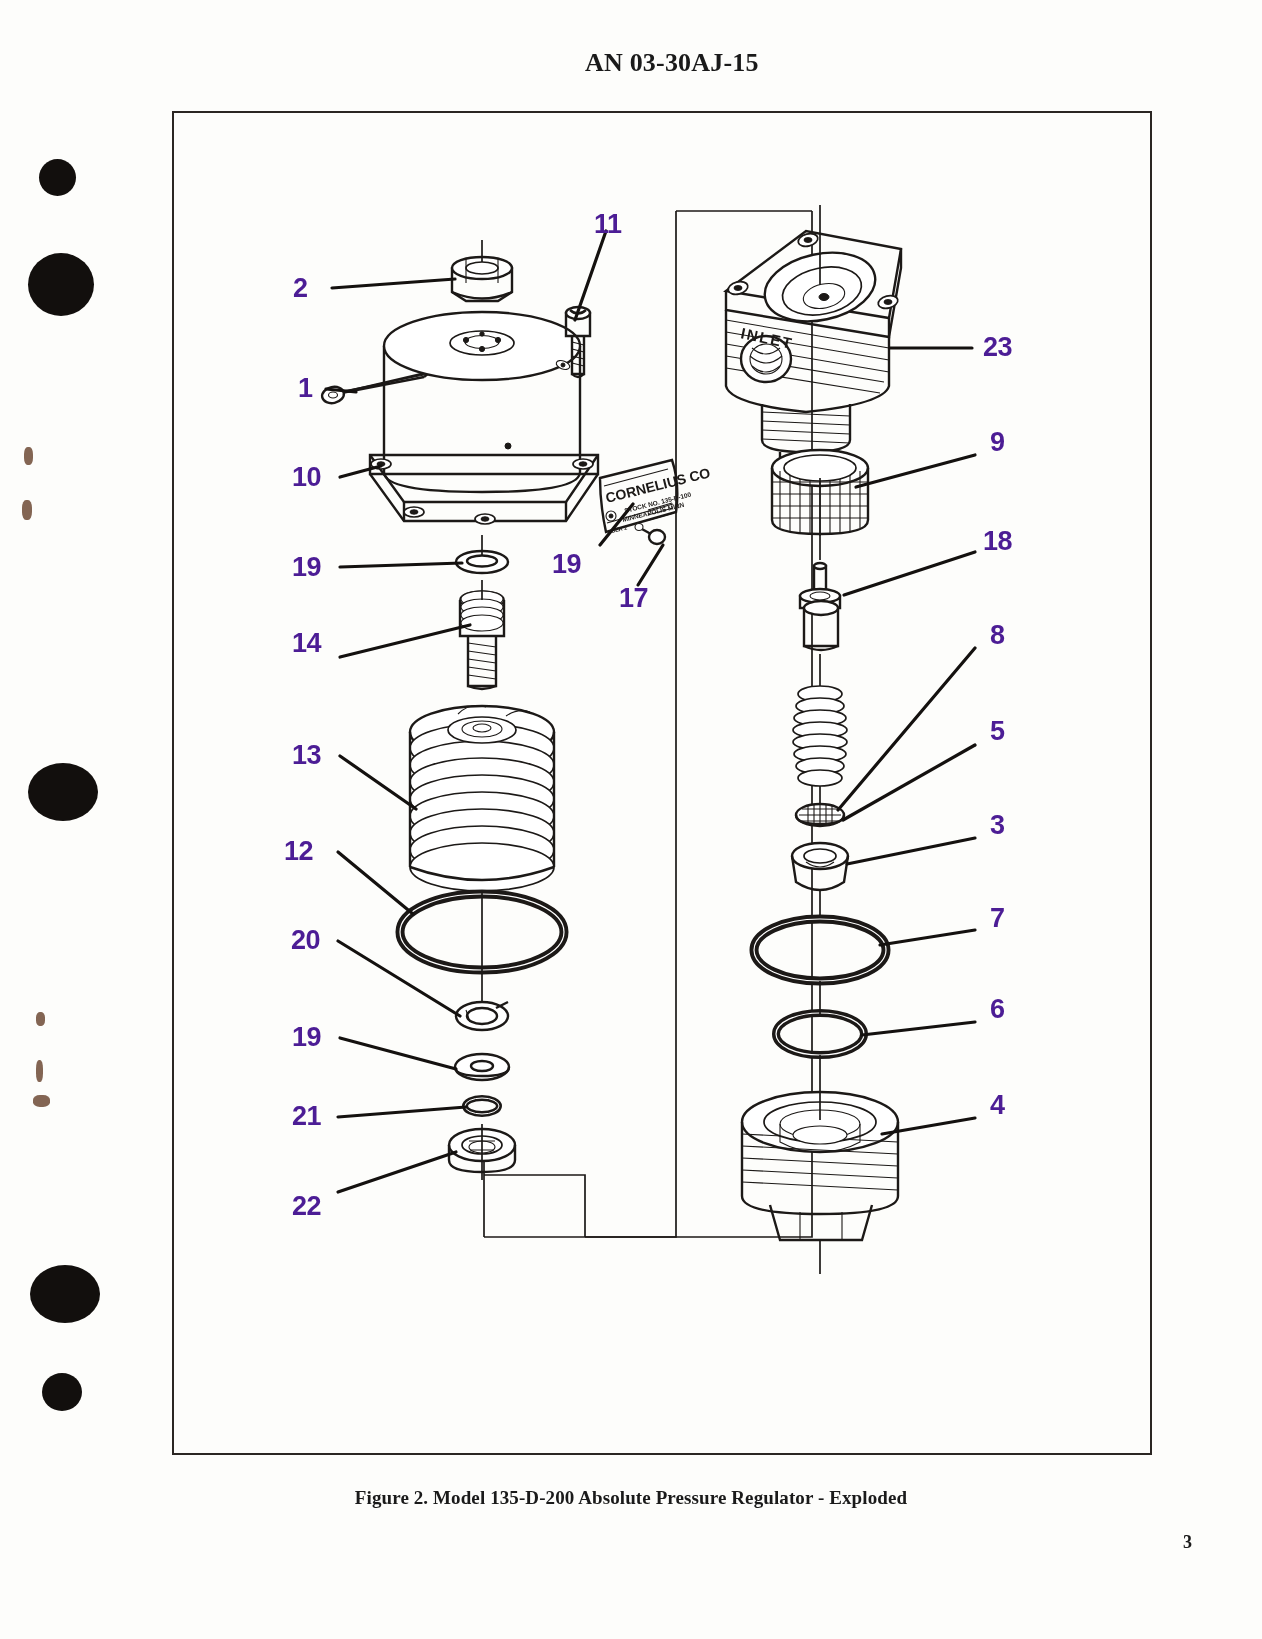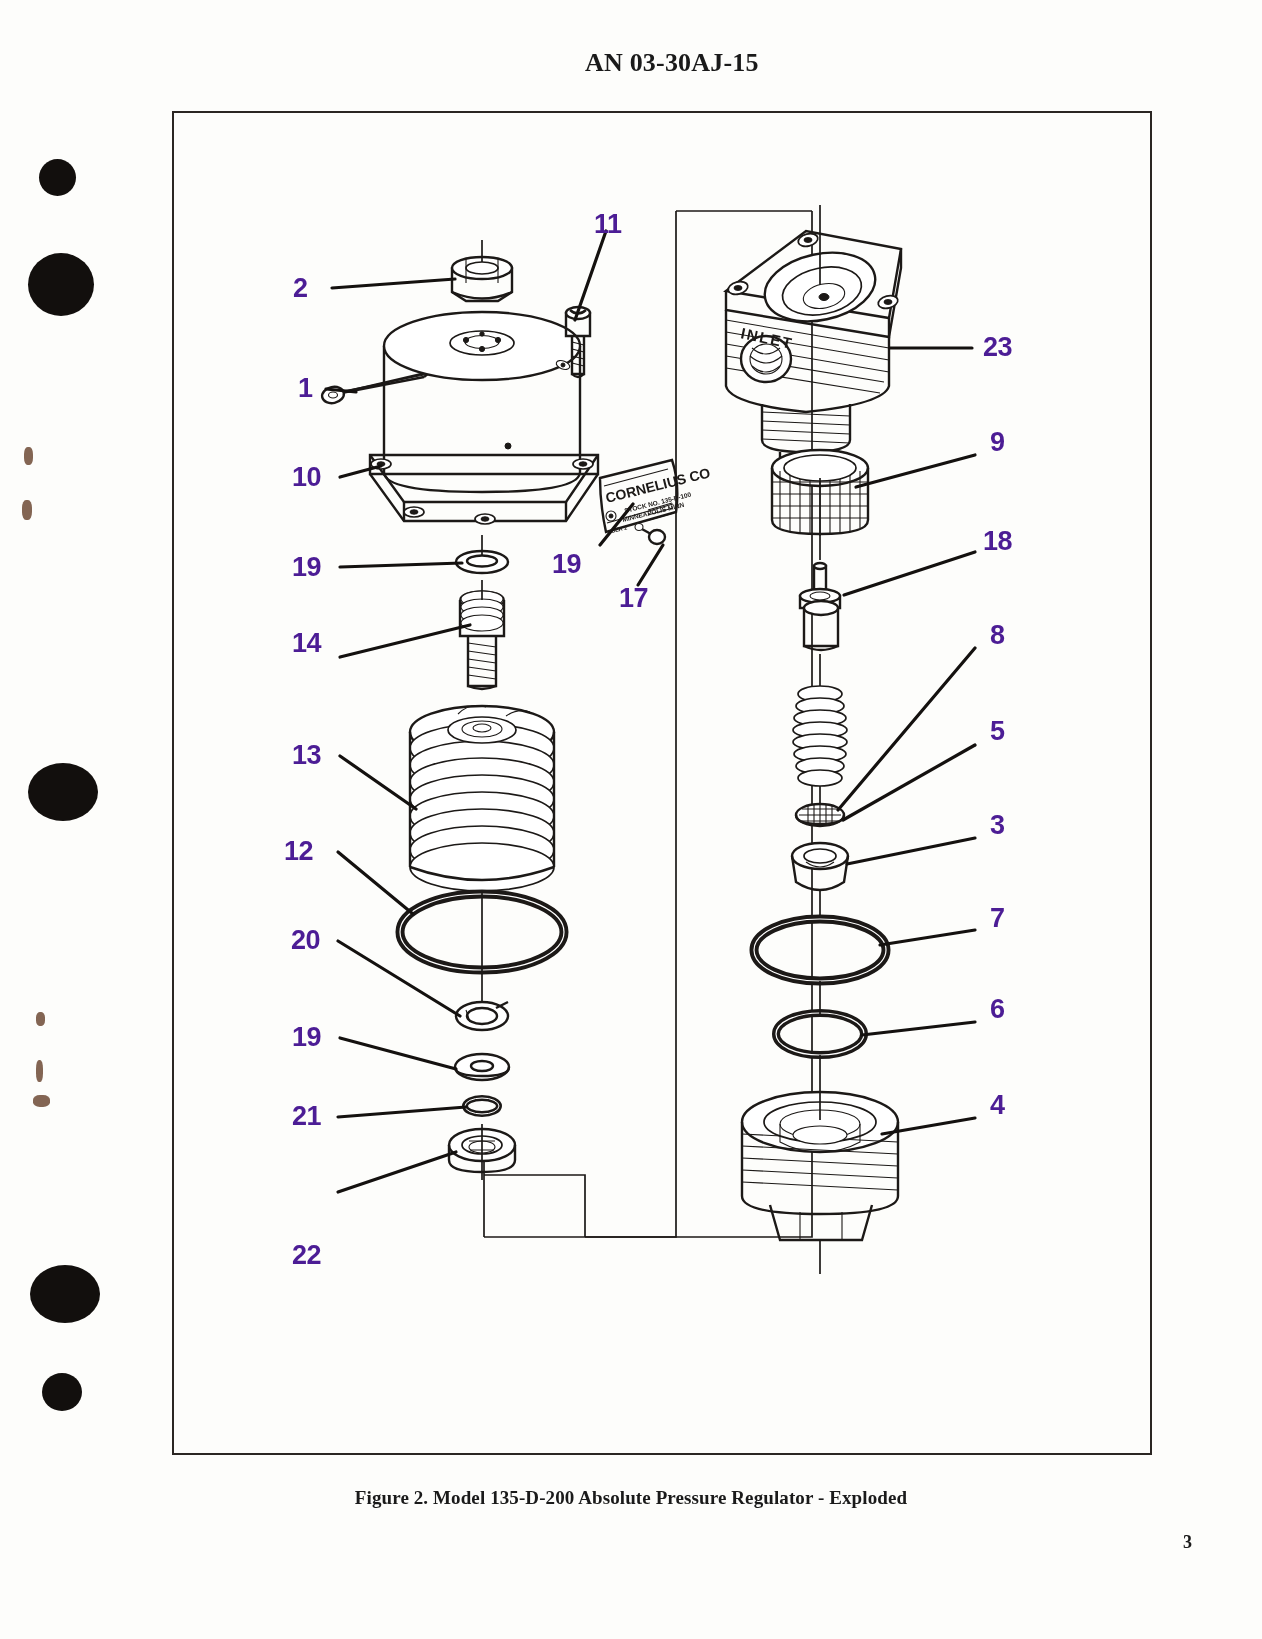--- a/index.html
+++ b/index.html
@@ -399,21 +399,21 @@
   <div class="callout" style="left:293px;top:275px;">2</div>
   <div class="callout" style="left:298px;top:375px;">1</div>
   <div class="callout" style="left:292px;top:464px;">10</div>
   <div class="callout" style="left:292px;top:554px;">19</div>
   <div class="callout" style="left:292px;top:614px;margin-top:16px;">14</div>
   <div class="callout" style="left:292px;top:742px;">13</div>
   <div class="callout" style="left:284px;top:838px;">12</div>
   <div class="callout" style="left:291px;top:927px;">20</div>
   <div class="callout" style="left:292px;top:1024px;">19</div>
   <div class="callout" style="left:292px;top:1103px;">21</div>
-  <div class="callout" style="left:292px;top:1242px;">22</div>
+  <div class="callout" style="left:292px;top:1193px;">22</div>
 
   <div class="callout" style="left:594px;top:211px;">11</div>
   <div class="callout" style="left:552px;top:551px;">19</div>
   <div class="callout" style="left:619px;top:585px;">17</div>
 
   <div class="callout" style="left:983px;top:334px;">23</div>
   <div class="callout" style="left:990px;top:429px;">9</div>
   <div class="callout" style="left:983px;top:528px;">18</div>
   <div class="callout" style="left:990px;top:622px;">8</div>
   <div class="callout" style="left:990px;top:718px;">5</div>

